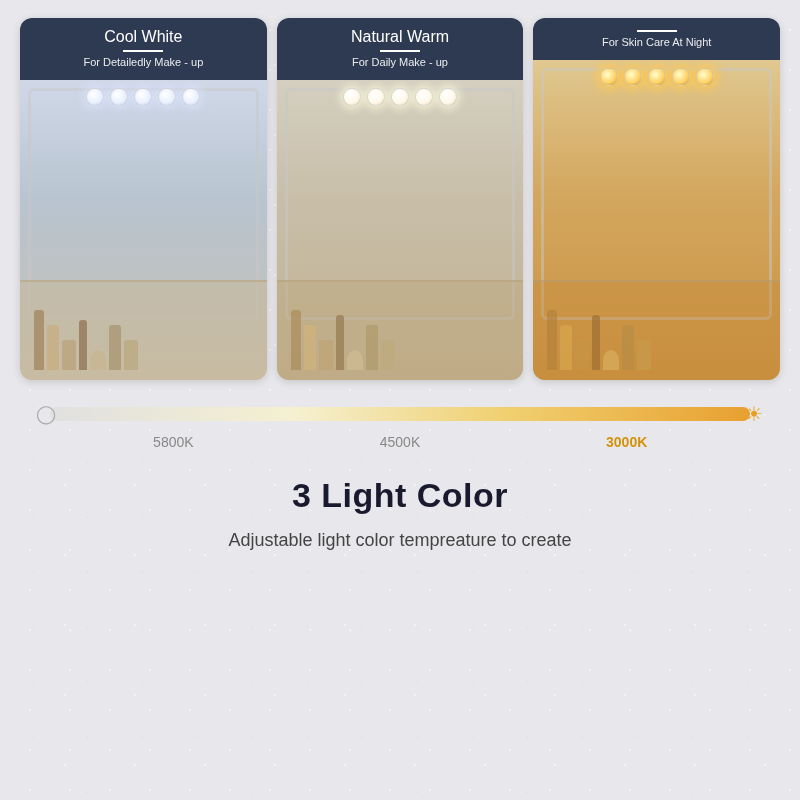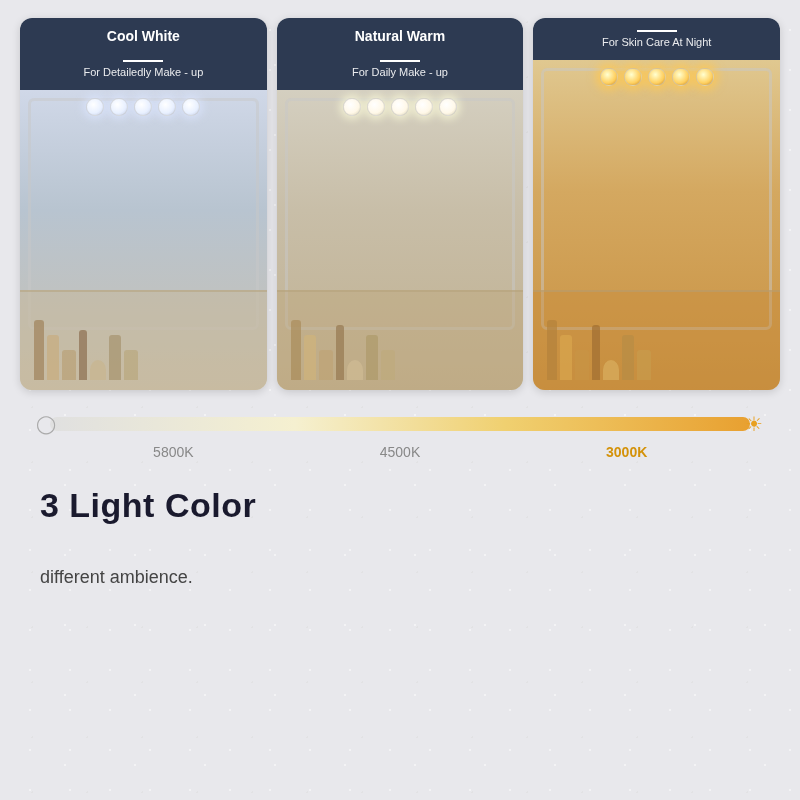--- a/index.html
+++ b/index.html
@@ -56,23 +56,23 @@
     }
 
     .card-header {
       background: #2d3a52;
       color: #fff;
       text-align: center;
       padding: 10px 8px 12px;
     }
 
     .card-header-title {
-      font-size: 14px;
-      font-weight: bold;
-      margin-bottom: 16px;
+      font-size: 16px;
+      font-weight: normal;
+      margin-bottom: 4px;
     }
 
     .card-header-title-underline {
       width: 40px;
       height: 2px;
       background: #fff;
       margin: 2px auto 4px;
     }
 
     .card-header-subtitle {
@@ -264,21 +264,21 @@
     }
 
     .kelvin-label-warm {
       color: #d4920a;
       font-weight: 700;
     }
 
     
     .bottom-section {
       width: 100%;
-      text-align: left;
+      text-align: center;
       padding: 10px 20px 0;
     }
 
     .main-title {
       font-size: 34px;
       font-weight: 900;
       color: #1a1a2e;
       margin-bottom: 12px;
       letter-spacing: 0.5px;
     }
@@ -401,18 +401,17 @@
     <div class="kelvin-labels">
       <span class="kelvin-label">5800K</span>
       <span class="kelvin-label">4500K</span>
       <span class="kelvin-label kelvin-label-warm">3000K</span>
     </div>
   </div>
 
   <div class="bottom-section">
     <div class="main-title">3 Light Color</div>
     <div class="subtitle">
-      <br>
-      <span>different ambience.</span>
+      <span>Adjustable light color tempreature to create</span><br>
     </div>
   </div>
 
 </div>
 
 </body></html>

